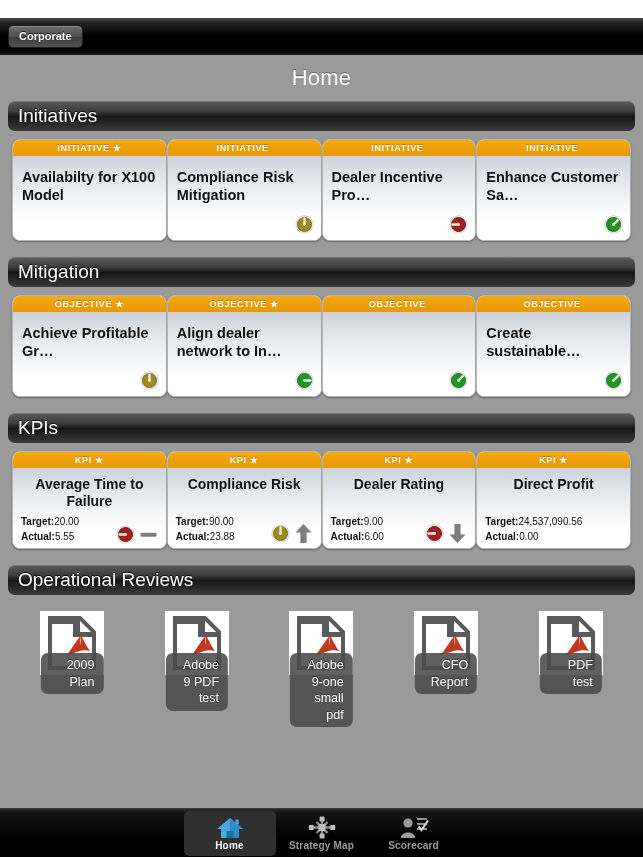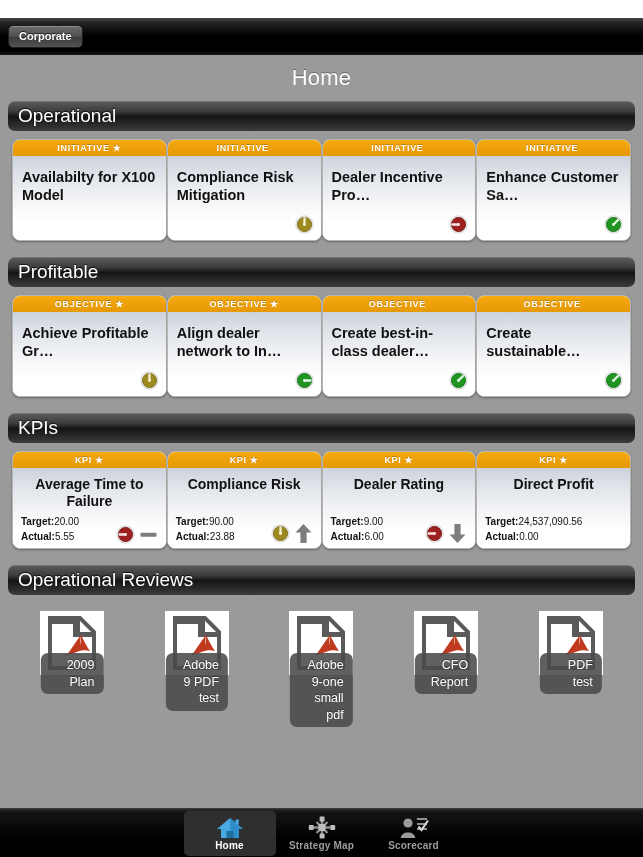--- a/index.html
+++ b/index.html
@@ -275,21 +275,21 @@
 
 <div class="topbar">
   <button class="nav-btn">Corporate</button>
 </div>
 
 <div class="page-title">Home</div>
 
 <div class="content">
 
   <div class="section">
-    <div class="section-header">Operational</div>
+    <div class="section-header">Initiatives</div>
     <div class="card-row row-tall">
 
       <div class="card">
         <div class="card-head">
           <span>INITIATIVE</span>
           <span class="star">★</span>
         </div>
         <div class="card-body">
           <div class="card-title">Availabilty for X100 Model</div>
         </div>
@@ -349,21 +349,21 @@
               <circle cx="10" cy="10" r="1.5" fill="#e2f6e2"></circle>
             </svg>
           </div>
         </div>
       </div>
 
     </div>
   </div>
 
   <div class="section">
-    <div class="section-header">Profitable</div>
+    <div class="section-header">Mitigation</div>
     <div class="card-row row-tall">
 
       <div class="card">
         <div class="card-head">
           <span>OBJECTIVE</span>
           <span class="star">★</span>
         </div>
         <div class="card-body">
           <div class="card-title">Achieve Profitable Gr…</div>
           <div class="card-status">
@@ -396,21 +396,20 @@
           </div>
         </div>
       </div>
 
       <div class="card">
         <div class="card-head">
           <span>OBJECTIVE</span>
           <span class="star"></span>
         </div>
         <div class="card-body">
-          <div class="card-title">Create best-in-class dealer…</div>
           <div class="card-status">
             <svg class="gauge" viewBox="0 0 20 20">
               <circle cx="10" cy="10" r="9.2" fill="#f2f2f2" stroke="#c9c9c9" stroke-width="0.8"></circle>
               <circle cx="10" cy="10" r="7.4" fill="#209522"></circle>
               <circle cx="10" cy="10" r="7.4" fill="none" stroke="#177518" stroke-width="1"></circle>
               <path d="M10 10 L14.6 5.4" stroke="#e2f6e2" stroke-width="2.4" stroke-linecap="round"></path>
               <circle cx="10" cy="10" r="1.5" fill="#e2f6e2"></circle>
             </svg>
           </div>
         </div>

